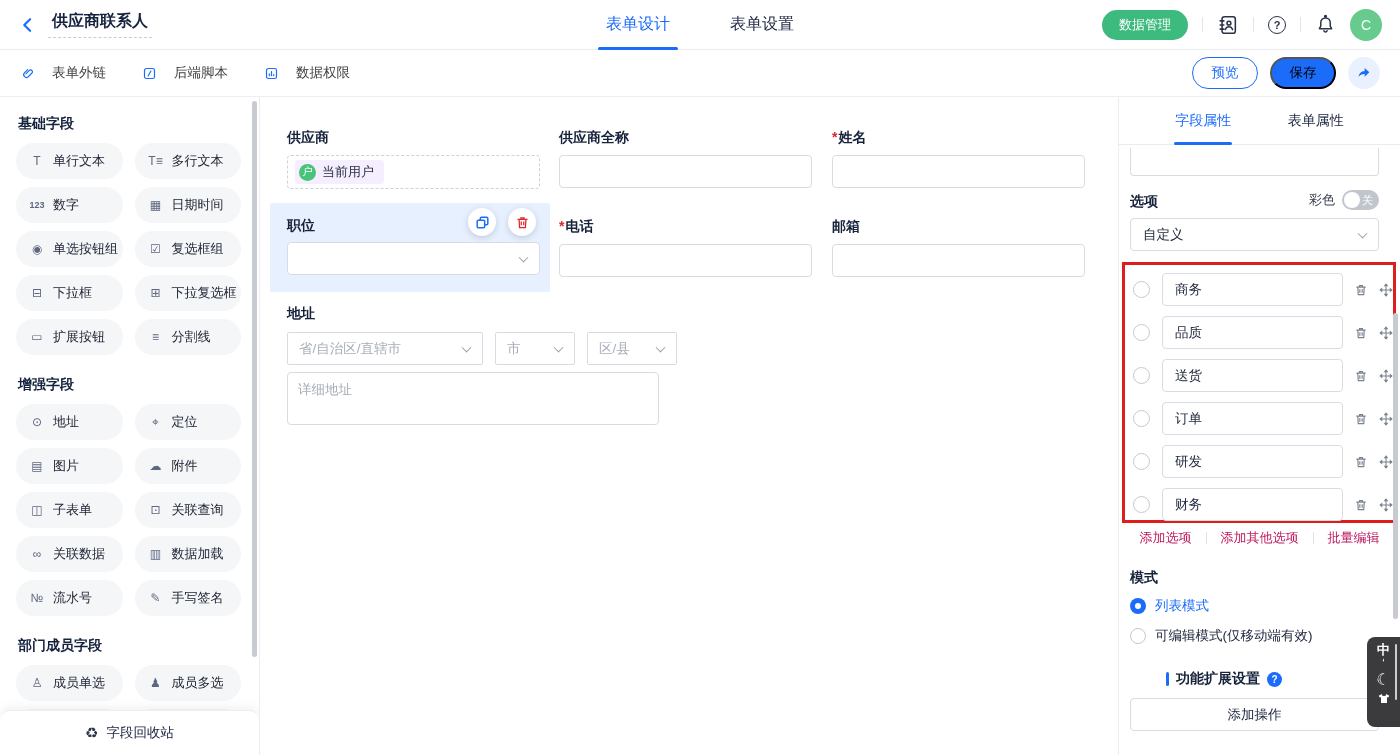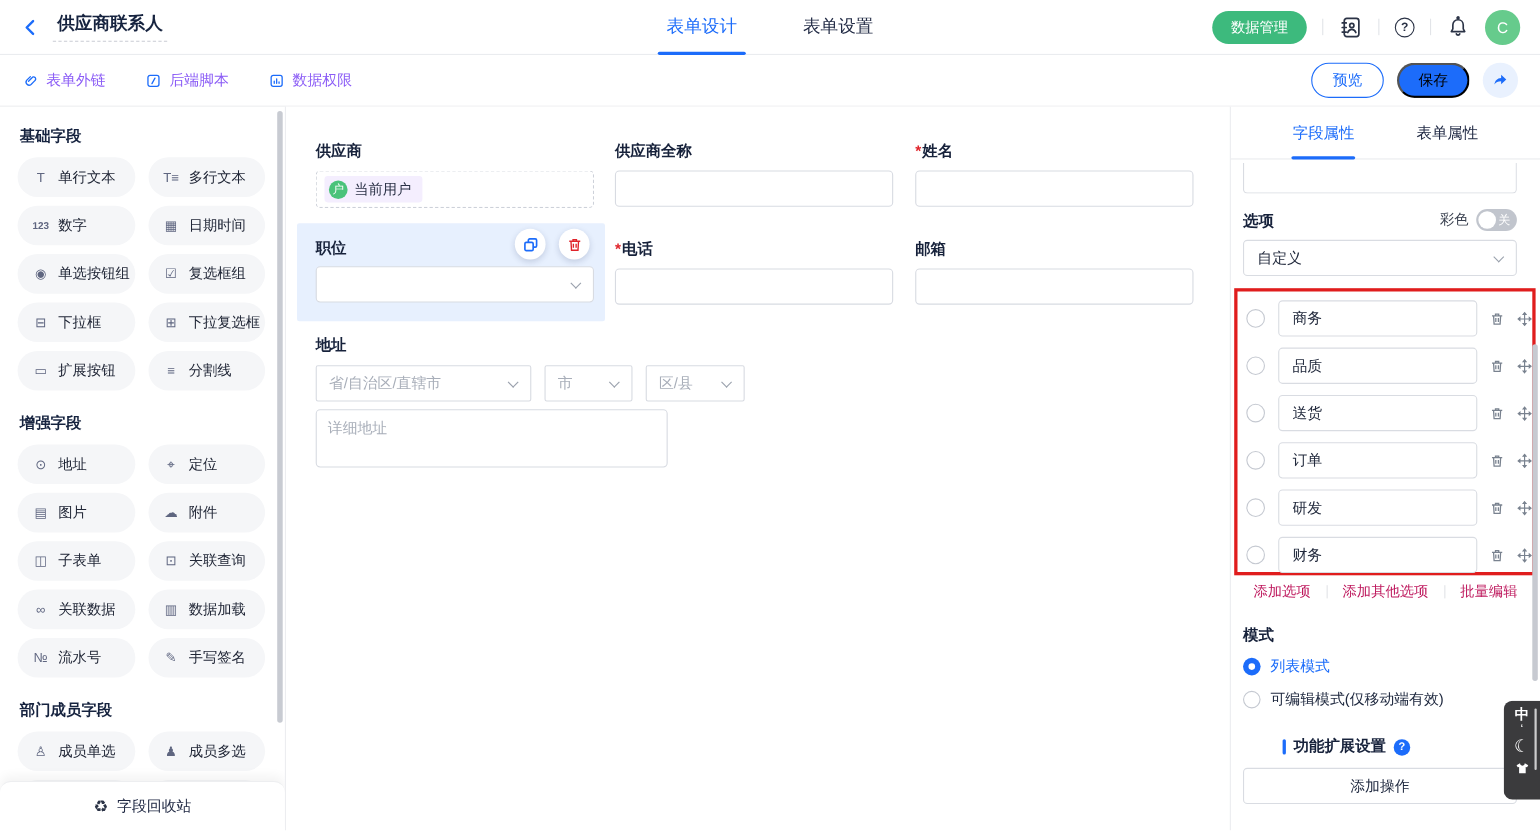--- a/index.html
+++ b/index.html
@@ -25,21 +25,21 @@
   .vsep { width:1px; height:15px; background:#E2E4E8; }
   .hicon { display:flex; align-items:center; cursor:pointer; }
   .qcircle { width:18px; height:18px; border:1.6px solid #2B3346; border-radius:50%;
     display:flex; align-items:center; justify-content:center; font-size:11px; color:#2B3346; font-weight:700; }
   .avatar { width:32px; height:32px; border-radius:50%; background:#66CB8C; color:#fff;
     display:flex; align-items:center; justify-content:center; font-size:14px; cursor:pointer; }
 
   
   .subbar { height:47px; display:flex; align-items:center; padding:0 20px;
     border-bottom:1px solid #EDEEF0; background:#fff; }
-  .sublink { display:flex; align-items:center; gap:7px; color:#8b5cf6; font-size:13.5px;
+  .sublink { display:flex; align-items:center; gap:17px; color:#404040; font-size:13.5px;
     margin-right:36px; cursor:pointer; }
   .subright { margin-left:auto; display:flex; align-items:center; gap:12px; }
   .btn-preview { width:66px; height:32px; border-radius:16px; border:1px solid #1C6CFA;
     background:#fff; color:#1C6CFA; font-size:13.5px; display:flex; align-items:center;
     justify-content:center; cursor:pointer; }
   .btn-save { width:66px; height:32px; border-radius:16px; background:#1C6CFA; color:#000000;
     font-size:13.5px; display:flex; align-items:center; justify-content:center; cursor:pointer; }
   .btn-share { width:32px; height:32px; border-radius:50%; background:#E9F1FE;
     display:flex; align-items:center; justify-content:center; cursor:pointer; }
 
@@ -408,21 +408,21 @@
       <span class="chev"></span>
     </div>
     <div class="addr-select" style="left:235px; top:235px; width:80px;">
       <span>市</span>
       <span class="chev"></span>
     </div>
     <div class="addr-select" style="left:327px; top:235px; width:90px;">
       <span>区/县</span>
       <span class="chev"></span>
     </div>
-    <div class="addr-area" style="left:27px; top:275px; width:320px; height:53px;">详细地址</div>
+    <div class="addr-area" style="left:27px; top:275px; width:372px; height:53px;">详细地址</div>
   </div>
 
   <div class="panel">
     <div class="ptabs">
       <div class="ptab active">字段属性</div>
       <div class="ptab">表单属性</div>
     </div>
 
     <div class="p-abs p-input"></div>
 

